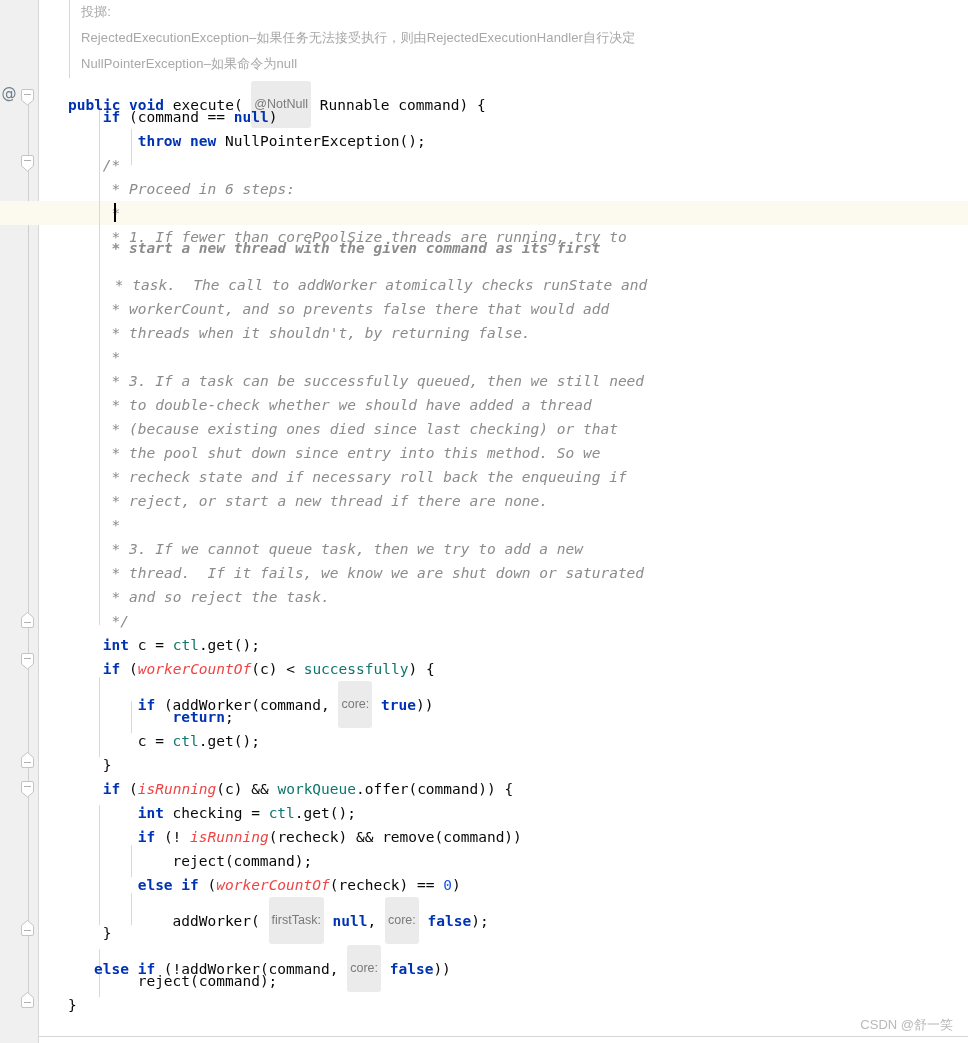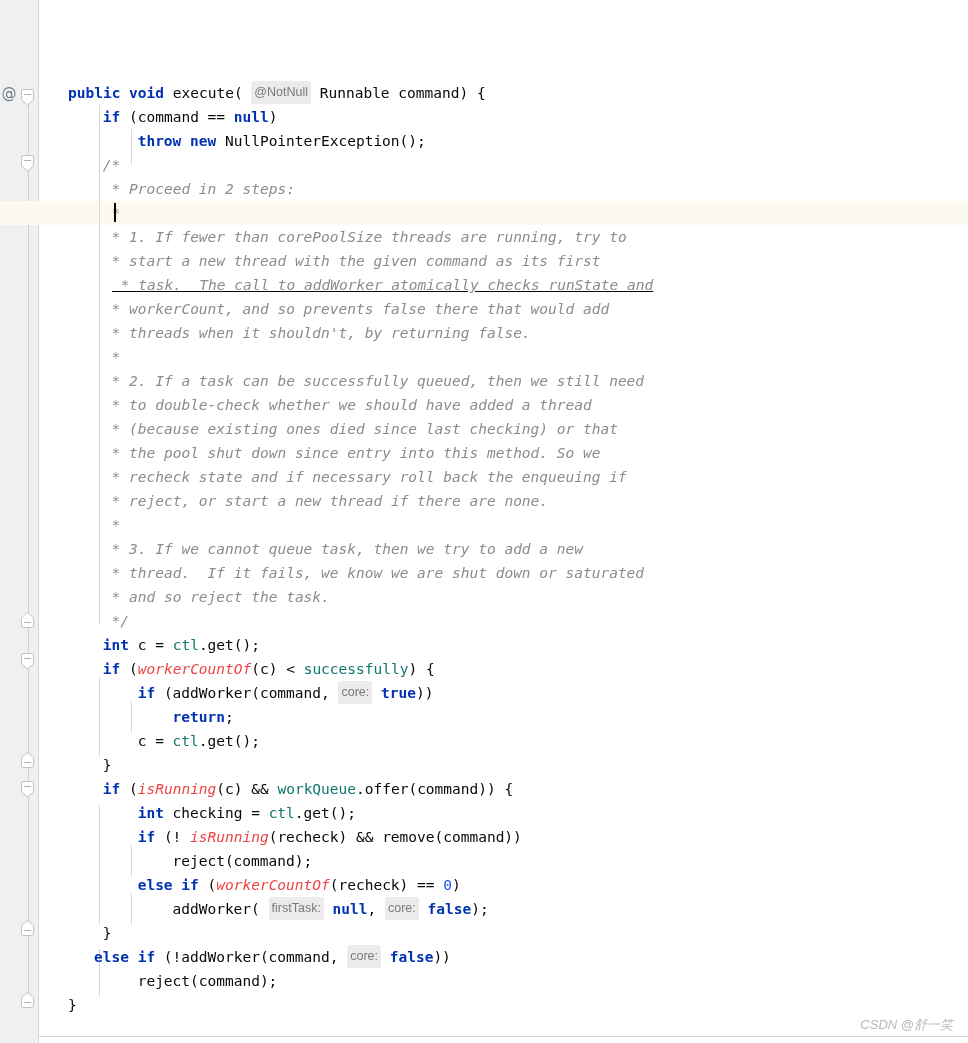--- a/index.html
+++ b/index.html
@@ -150,21 +150,21 @@
   .field   { color: #0f766e; }
   .static  { color: #ef4444; font-style: italic; }
   .num     { color: #1750eb; }
   .cmt     { color: #8c8c8c; font-style: italic; }
 
   .hint {
     display: inline-block;
     background: #ebebeb;
     color: #7a7a7a;
     border-radius: 3px;
-    padding: 4px 3px;
+    padding: 16px 3px;
     font-size: 12.5px;
     font-family: "Liberation Sans", sans-serif;
     font-style: normal;
     line-height: 15px;
     vertical-align: 2px;
   }
 
   
   .bottom-rule {
     position: absolute;
@@ -172,21 +172,20 @@
     width: 929px; height: 1px;
     background: #d6d6d6;
   }
   .watermark {
     position: absolute;
     right: 15px; top: 1016px;
     font-family: "Liberation Sans", sans-serif;
     font-size: 13px;
     color: #b9b9b9;
     white-space: nowrap;
-    font-style: italic;
   }
 </style>
 </head>
 <body>
 
 <div id="editor">
 
   <div class="gutter-bg"></div>
   <div class="gutter-divider"></div>
   <div class="at-icon">@</div>
@@ -261,29 +260,29 @@
         <div class="indent-guide" style="left: 92px; top: 129px; height: 36px;"></div>
         <div class="indent-guide" style="left: 92px; top: 701px; height: 32px;"></div>
         <div class="indent-guide" style="left: 92px; top: 845px; height: 32px;"></div>
         <div class="indent-guide" style="left: 92px; top: 893px; height: 32px;"></div>
       </div>
     <div id="lines-layer">
         <div class="line" style="top: 81px; left: 29px;"><span class="kw">public </span><span class="kw">void </span><span class="plain">execute</span><span class="plain">(</span><span class="plain"> </span><span class="hint">@NotNull</span><span class="plain"> Runnable command) {</span></div>
         <div class="line" style="top: 105px; left: 63.84px;"><span class="kw">if </span><span class="plain">(command == </span><span class="kw">null</span><span class="plain">)</span></div>
         <div class="line" style="top: 129px; left: 98.68px;"><span class="kw">throw </span><span class="kw">new </span><span class="plain">NullPointerException();</span></div>
         <div class="line" style="top: 153px; left: 63.84px;"><span class="cmt">/*</span></div>
-        <div class="line" style="top: 177px; left: 63.84px;"><span class="cmt"> * Proceed in 2 steps:</span></div>
+        <div class="line" style="top: 177px; left: 63.84px;"><span class="cmt"> * Proceed in 6 steps:</span></div>
         <div class="line" style="top: 201px; left: 63.84px;"><span class="cmt"> *</span></div>
         <div class="line" style="top: 225px; left: 63.84px;"><span class="cmt"> * 1. If fewer than corePoolSize threads are running, try to</span></div>
-        <div class="line" style="top: 249px; left: 63.84px;"><span class="cmt"> * start a new thread with the given command as its first</span></div>
-        <div class="line" style="top: 273px; left: 73px; text-decoration: underline;"><span class="cmt"> * task.  The call to addWorker atomically checks runState and</span></div>
+        <div class="line" style="top: 236px; left: 63.84px; font-weight: bold;"><span class="cmt"> * start a new thread with the given command as its first</span></div>
+        <div class="line" style="top: 273px; left: 67px;"><span class="cmt"> * task.  The call to addWorker atomically checks runState and</span></div>
         <div class="line" style="top: 297px; left: 63.84px;"><span class="cmt"> * workerCount, and so prevents false there that would add</span></div>
         <div class="line" style="top: 321px; left: 63.84px;"><span class="cmt"> * threads when it shouldn't, by returning false.</span></div>
         <div class="line" style="top: 345px; left: 63.84px;"><span class="cmt"> *</span></div>
-        <div class="line" style="top: 369px; left: 63.84px;"><span class="cmt"> * 2. If a task can be successfully queued, then we still need</span></div>
+        <div class="line" style="top: 369px; left: 63.84px;"><span class="cmt"> * 3. If a task can be successfully queued, then we still need</span></div>
         <div class="line" style="top: 393px; left: 63.84px;"><span class="cmt"> * to double-check whether we should have added a thread</span></div>
         <div class="line" style="top: 417px; left: 63.84px;"><span class="cmt"> * (because existing ones died since last checking) or that</span></div>
         <div class="line" style="top: 441px; left: 63.84px;"><span class="cmt"> * the pool shut down since entry into this method. So we</span></div>
         <div class="line" style="top: 465px; left: 63.84px;"><span class="cmt"> * recheck state and if necessary roll back the enqueuing if</span></div>
         <div class="line" style="top: 489px; left: 63.84px;"><span class="cmt"> * reject, or start a new thread if there are none.</span></div>
         <div class="line" style="top: 513px; left: 63.84px;"><span class="cmt"> *</span></div>
         <div class="line" style="top: 537px; left: 63.84px;"><span class="cmt"> * 3. If we cannot queue task, then we try to add a new</span></div>
         <div class="line" style="top: 561px; left: 63.84px;"><span class="cmt"> * thread.  If it fails, we know we are shut down or saturated</span></div>
         <div class="line" style="top: 585px; left: 63.84px; text-align: center;"><span class="cmt"> * and so reject the task.</span></div>
         <div class="line" style="top: 609px; left: 63.84px;"><span class="cmt"> */</span></div>
@@ -299,18 +298,24 @@
         <div class="line" style="top: 849px; left: 133.52px;"><span class="plain">reject(command);</span></div>
         <div class="line" style="top: 873px; left: 98.68px;"><span class="kw">else </span><span class="kw">if </span><span class="plain">(</span><span class="static">workerCountOf</span><span class="plain">(recheck) == </span><span class="num">0</span><span class="plain">)</span></div>
         <div class="line" style="top: 897px; left: 133.52px;"><span class="plain">addWorker( </span><span class="hint">firstTask:</span><span class="plain"> </span><span class="kw">null</span><span class="plain">, </span><span class="hint">core:</span><span class="plain"> </span><span class="kw">false</span><span class="plain">);</span></div>
         <div class="line" style="top: 921px; left: 63.84px;"><span class="plain">}</span></div>
         <div class="line" style="top: 945px; left: 55px;"><span class="kw">else </span><span class="kw">if </span><span class="plain">(!addWorker(command, </span><span class="hint">core:</span><span class="plain"> </span><span class="kw">false</span><span class="plain">))</span></div>
         <div class="line" style="top: 969px; left: 98.68px;"><span class="plain">reject(command);</span></div>
         <div class="line" style="top: 993px; left: 29px;"><span class="plain">}</span></div>
       </div>
     <div class="caret" id="caret" style="left: 75px; top: 203px;"></div>
 
+    <div class="doc-popup">
+      <div class="doc-bar"></div>
+      <div class="doc-line l0">投掷:</div>
+      <div class="doc-line l1">RejectedExecutionException–如果任务无法接受执行，则由RejectedExecutionHandler自行决定</div>
+      <div class="doc-line l2">NullPointerException–如果命令为null</div>
+    </div>
   </div>
 
   <div class="bottom-rule"></div>
   <div class="watermark">CSDN @舒一笑</div>
 
 </div>
 
 </body></html>

